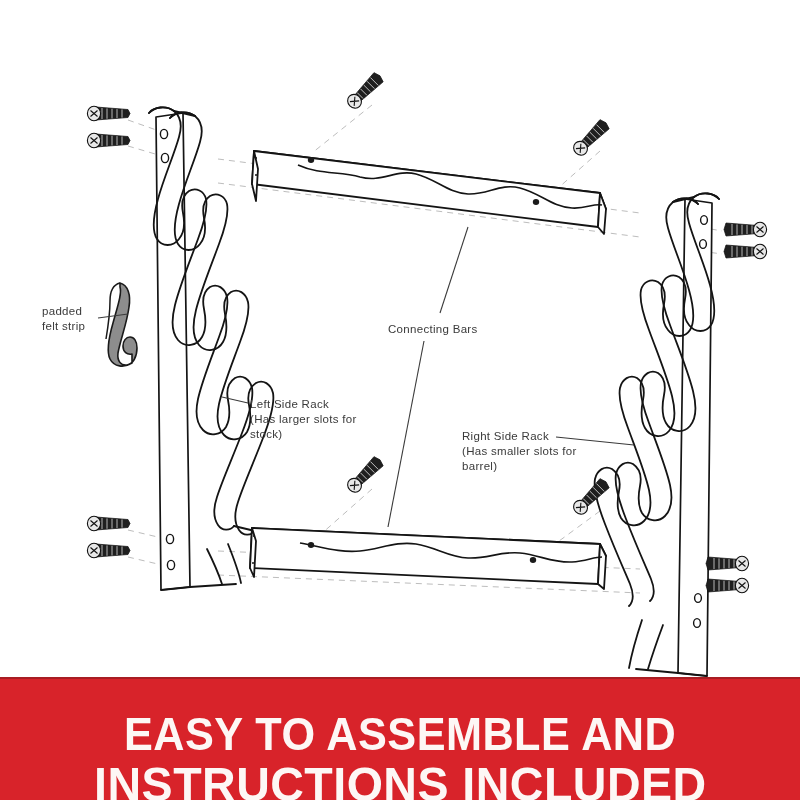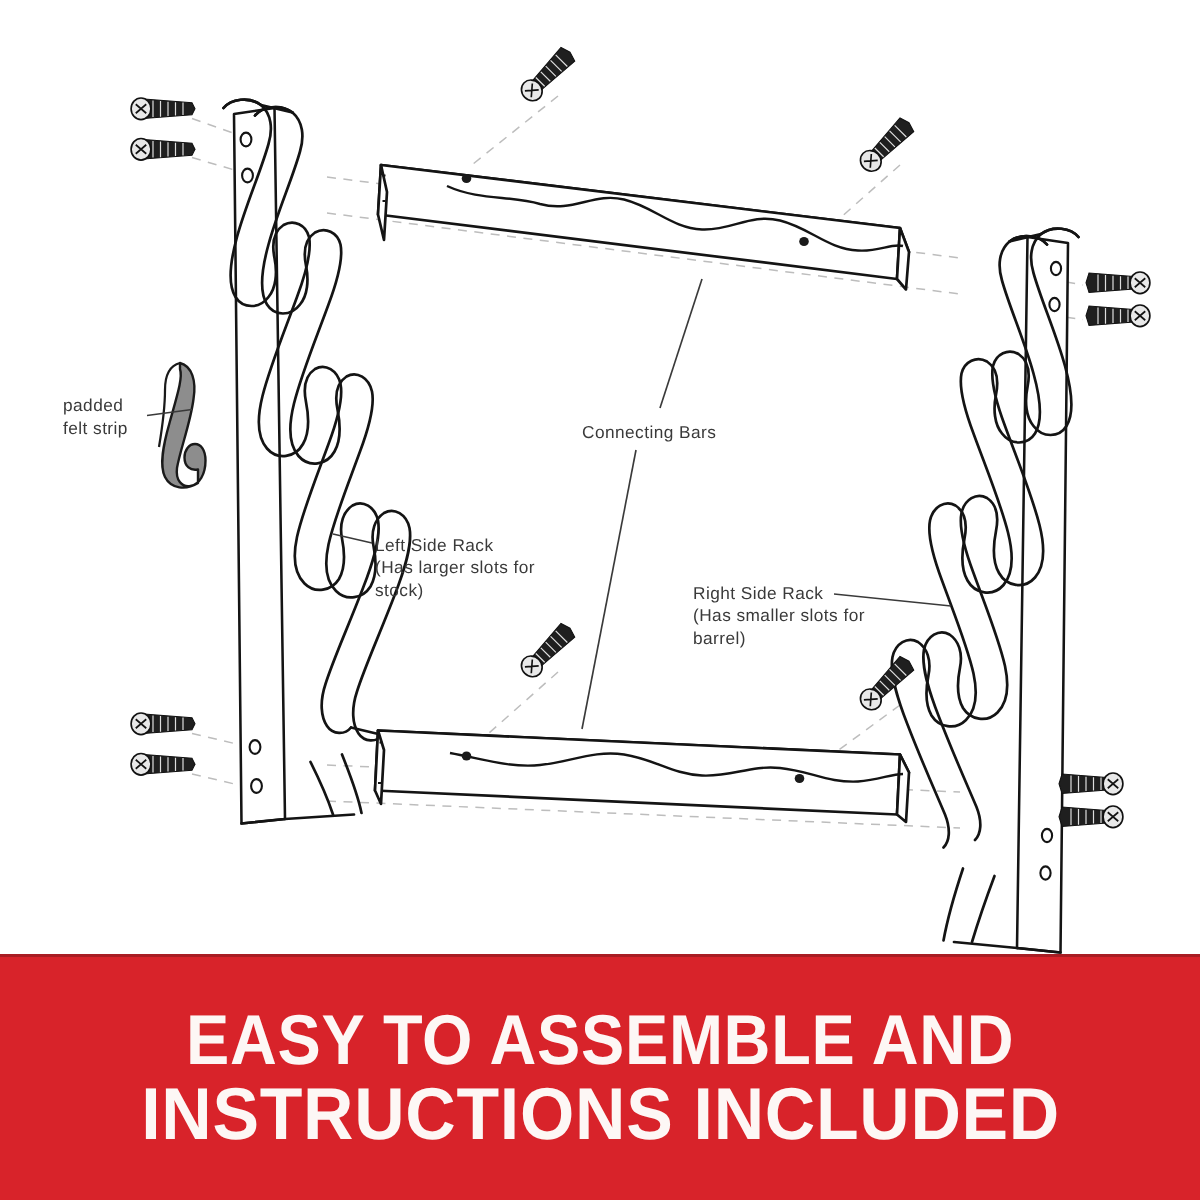--- a/index.html
+++ b/index.html
@@ -13,20 +13,21 @@
     height: 800px;
     overflow: hidden;
     font-family: "Liberation Sans", sans-serif;
     position: relative;
   }
   #page {
     position: relative;
     width: 800px;
     height: 696px;
     background: #000000;
+    margin-top: 41px;
   }
   #diagram-area {
     position: absolute;
     left: 0;
     top: 0;
     width: 800px;
     height: 636px;
     background: #ffffff;
   }
   #diagram-svg {

